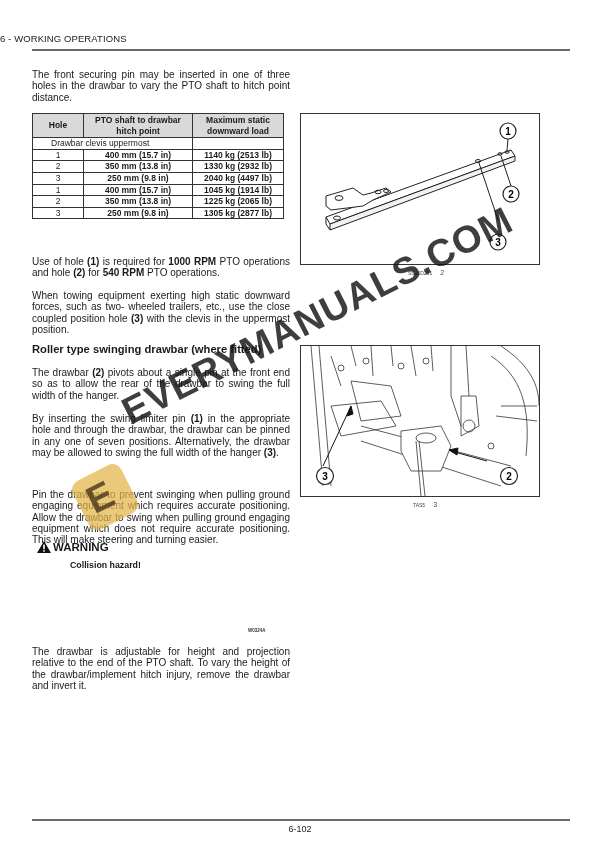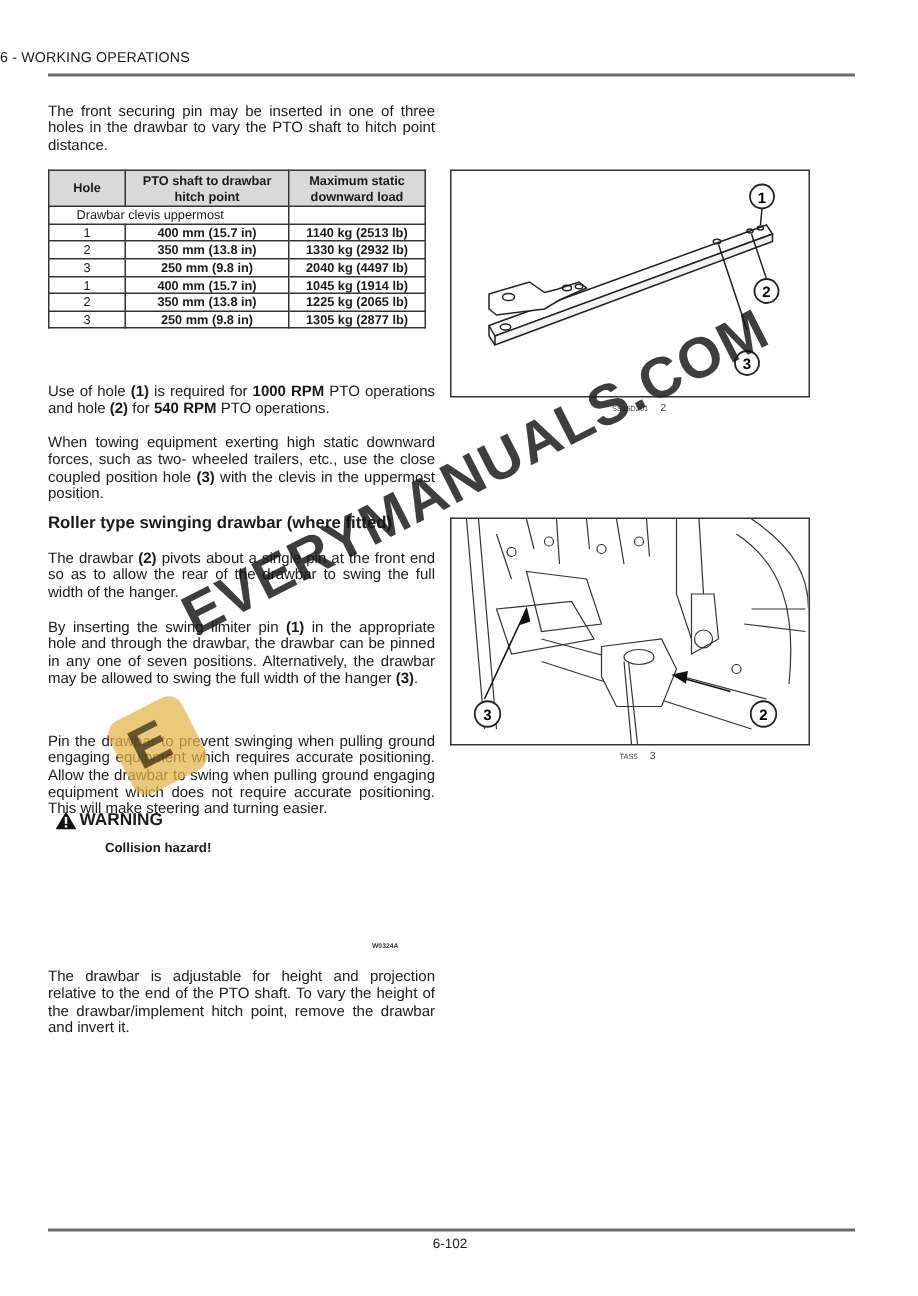--- a/index.html
+++ b/index.html
@@ -126,21 +126,21 @@
     <rect x="6.2" y="9.2" width="1.6" height="1.5" fill="#fff"></rect>
   </svg>
   <span>WARNING</span>
 </div>
 <div class="warn-body">
   <div>Collision hazard!</div>
 </div>
 <div class="warn-code">W0324A</div>
 
 <div class="col" style="top:646px;">
-  <p class="p">The drawbar is adjustable for height and projection relative to the end of the PTO shaft. To vary the height of the drawbar/implement hitch point, remove the drawbar and invert it.</p>
+  <p class="p">The drawbar is adjustable for height and projection relative to the end of the PTO shaft. To vary the height of the drawbar/implement hitch injury, remove the drawbar and invert it.</p>
 </div>
 
 <div class="fig fig2">
   <svg width="238" height="150" viewBox="0 0 238 150">
     <g fill="none" stroke="#222" stroke-width="1">
 
       <polygon points="25,103 210,36 214,42 29,110" fill="#fff"></polygon>
       <polygon points="29,110 214,42 214,47 29,116" fill="#f2f2f2"></polygon>
       <line x1="25" y1="103" x2="25" y2="110"></line>
       <line x1="25" y1="110" x2="29" y2="116"></line>

